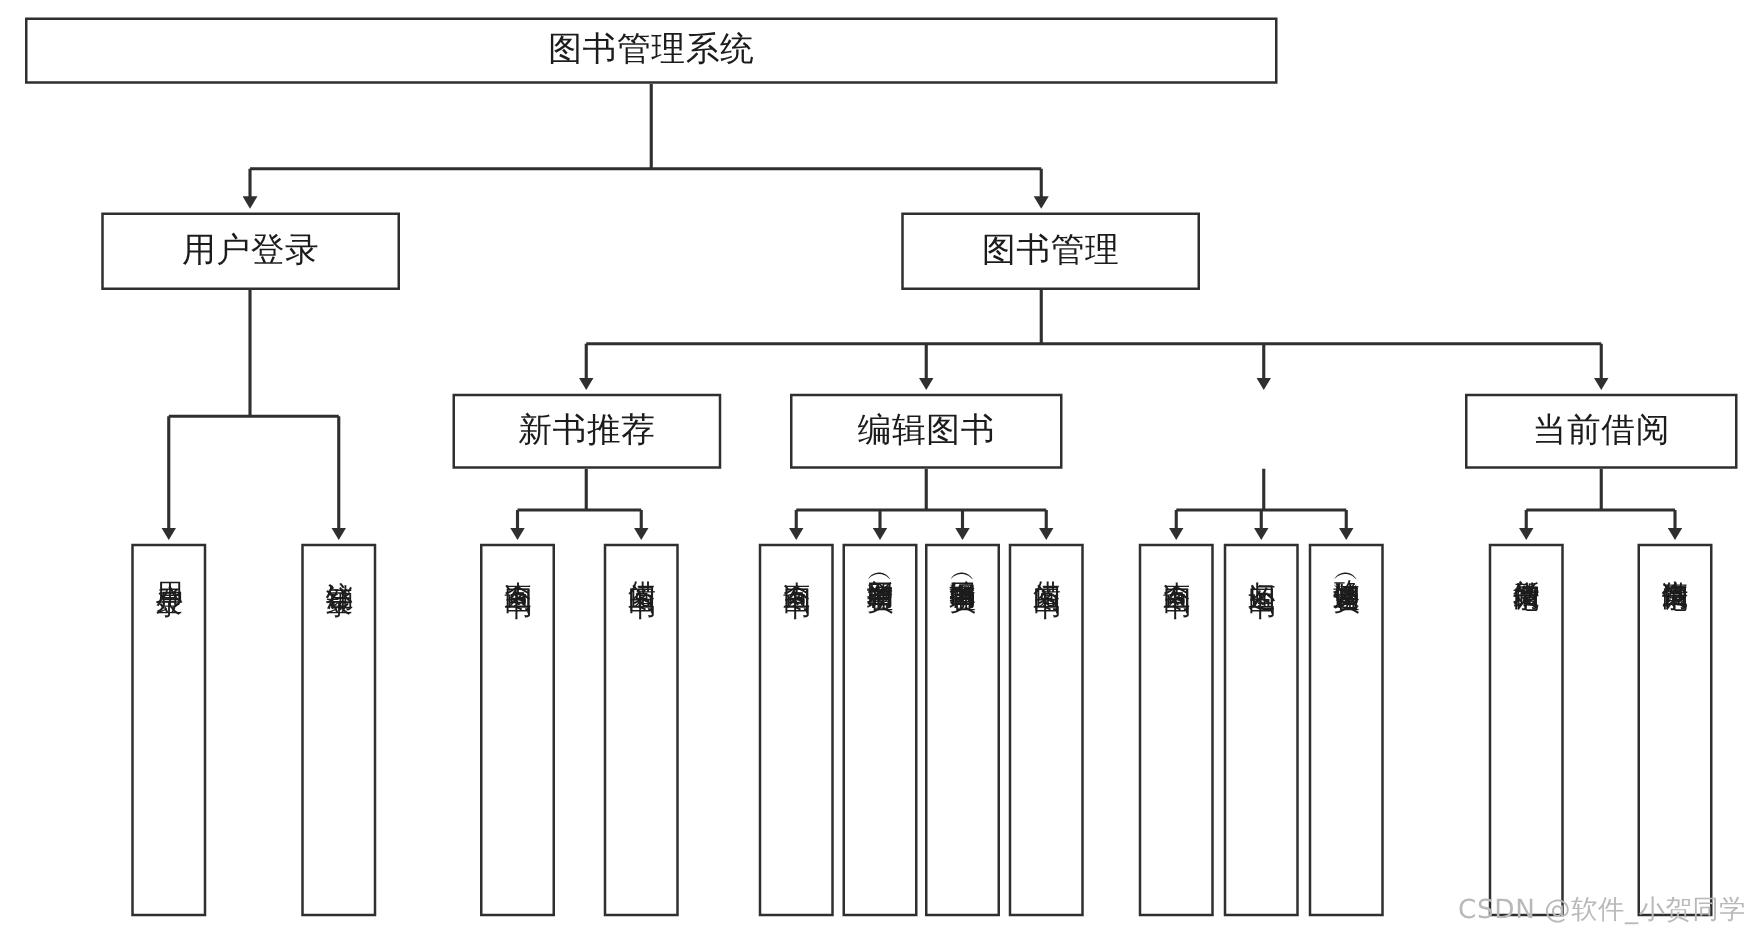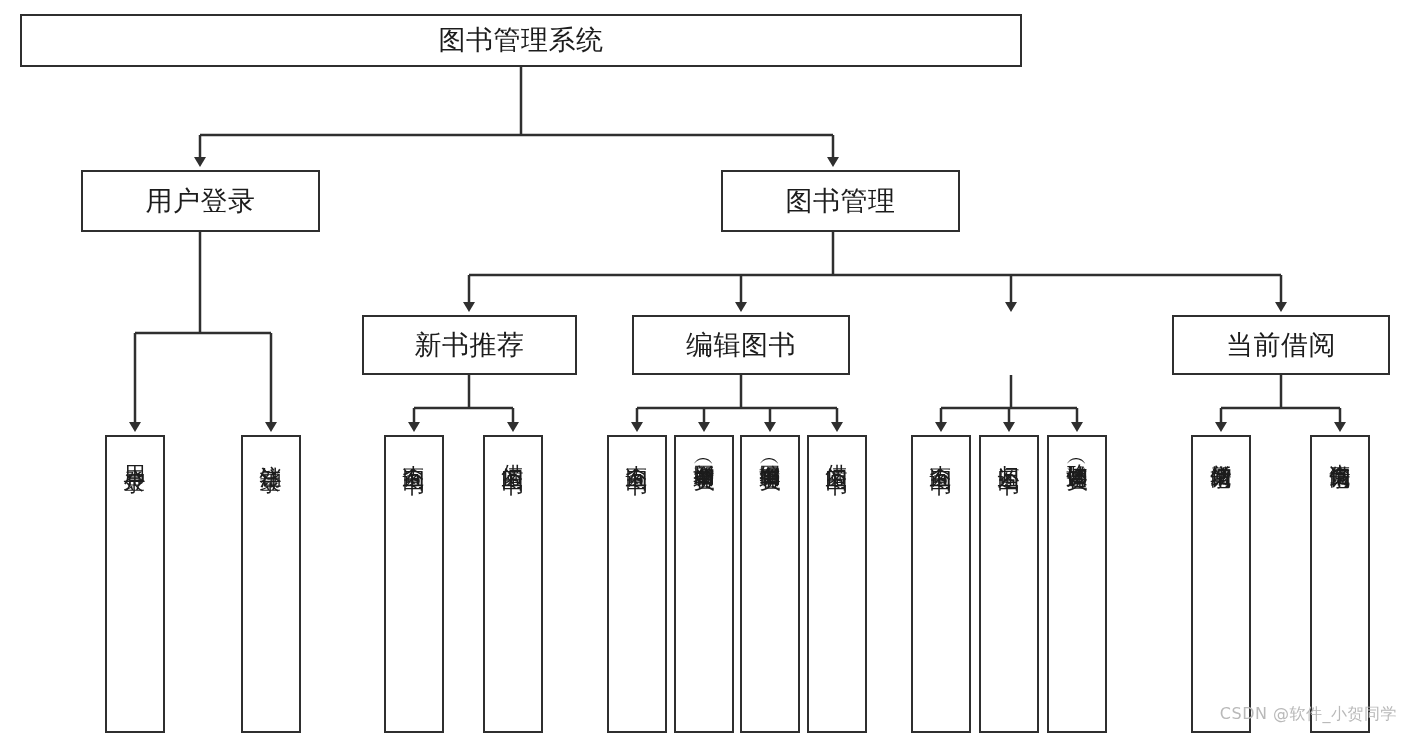--- a/index.html
+++ b/index.html
@@ -62,22 +62,22 @@
     letter-spacing: 3px;
     white-space: nowrap;
   }
   .node.vert.long .node-label {
     font-size: 21px;
     letter-spacing: 1px;
   }
   #watermark {
     position: absolute;
     right: 8px;
-    bottom: 22px;
-    font-size: 16px;
+    bottom: 6px;
+    font-size: 21px;
     color: #b9b9b9;
     letter-spacing: 0.5px;
     z-index: 5;
     white-space: nowrap;
   }
 </style>
 </head>
 <body>
 
 <div id="diagram-root">

